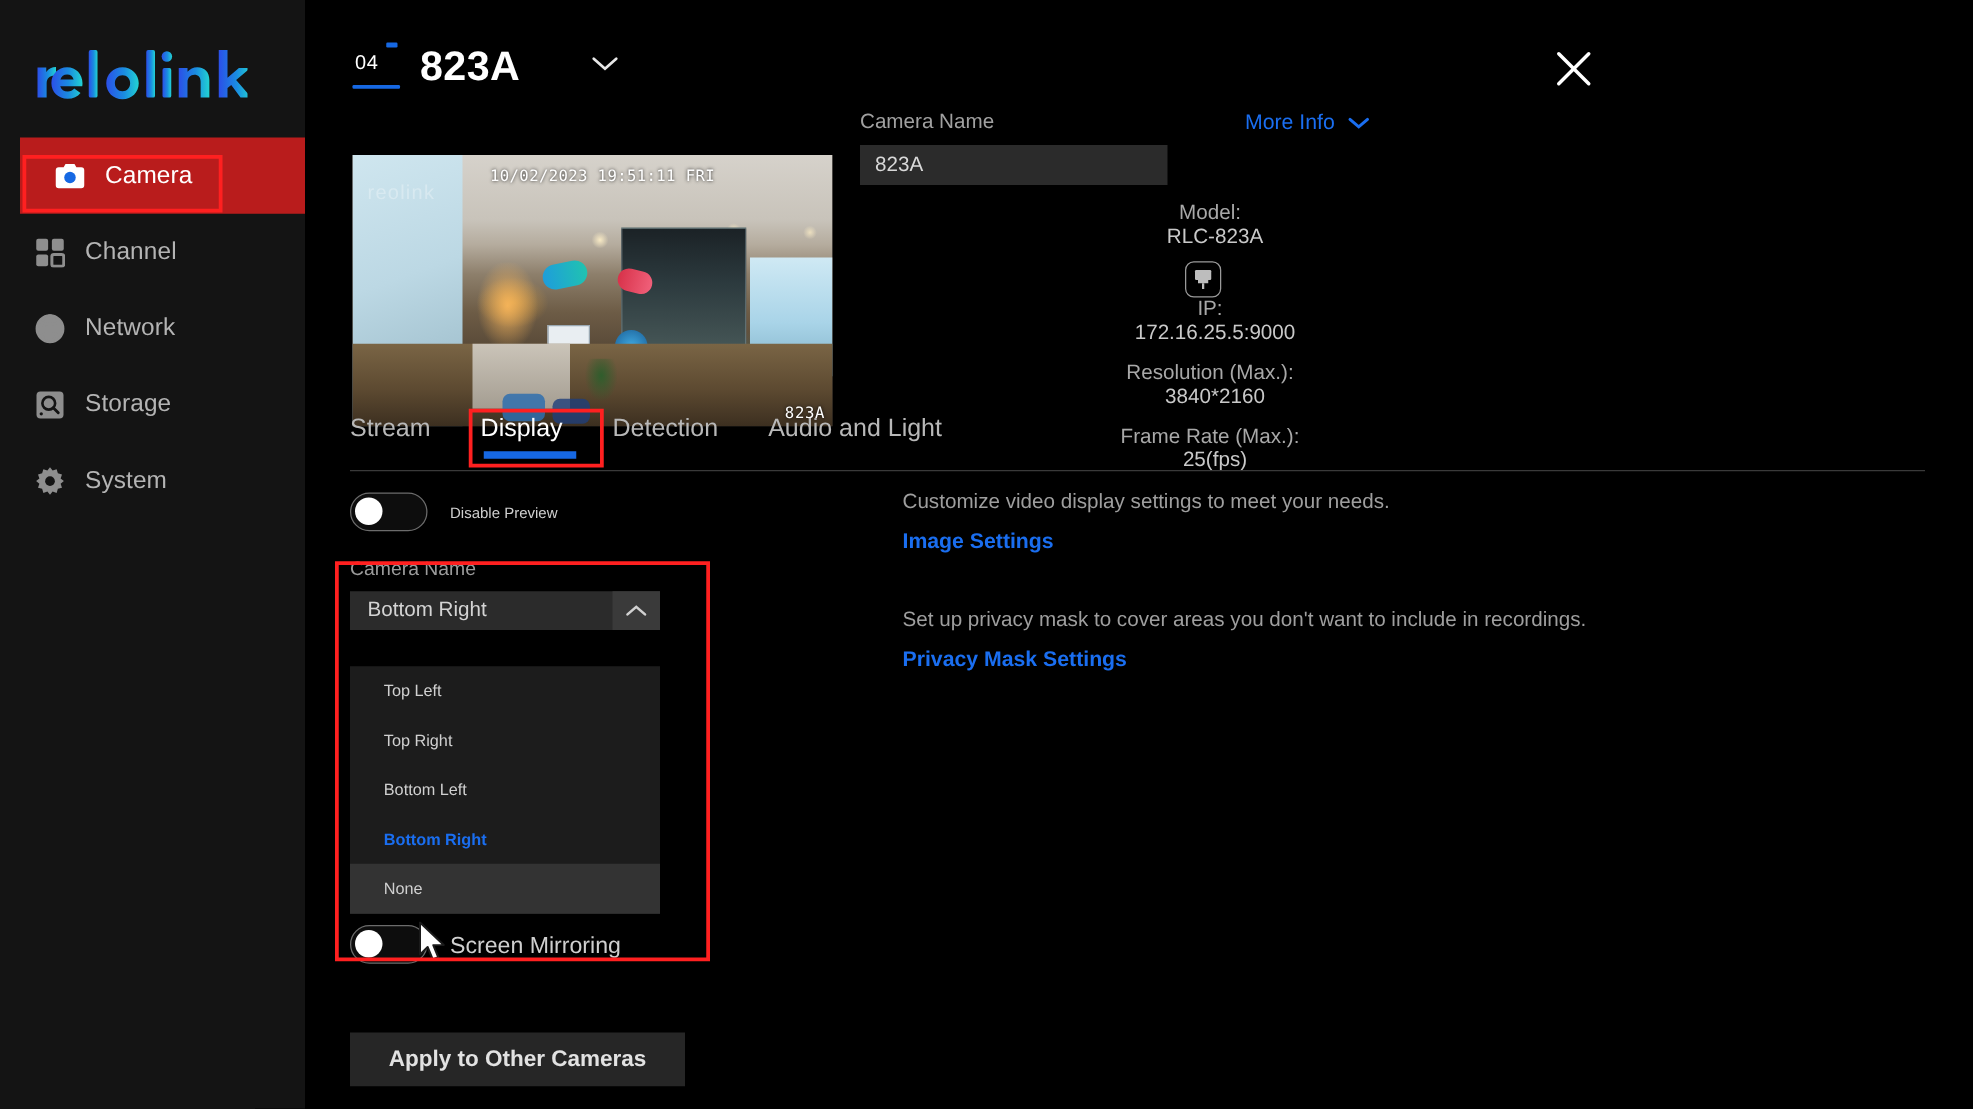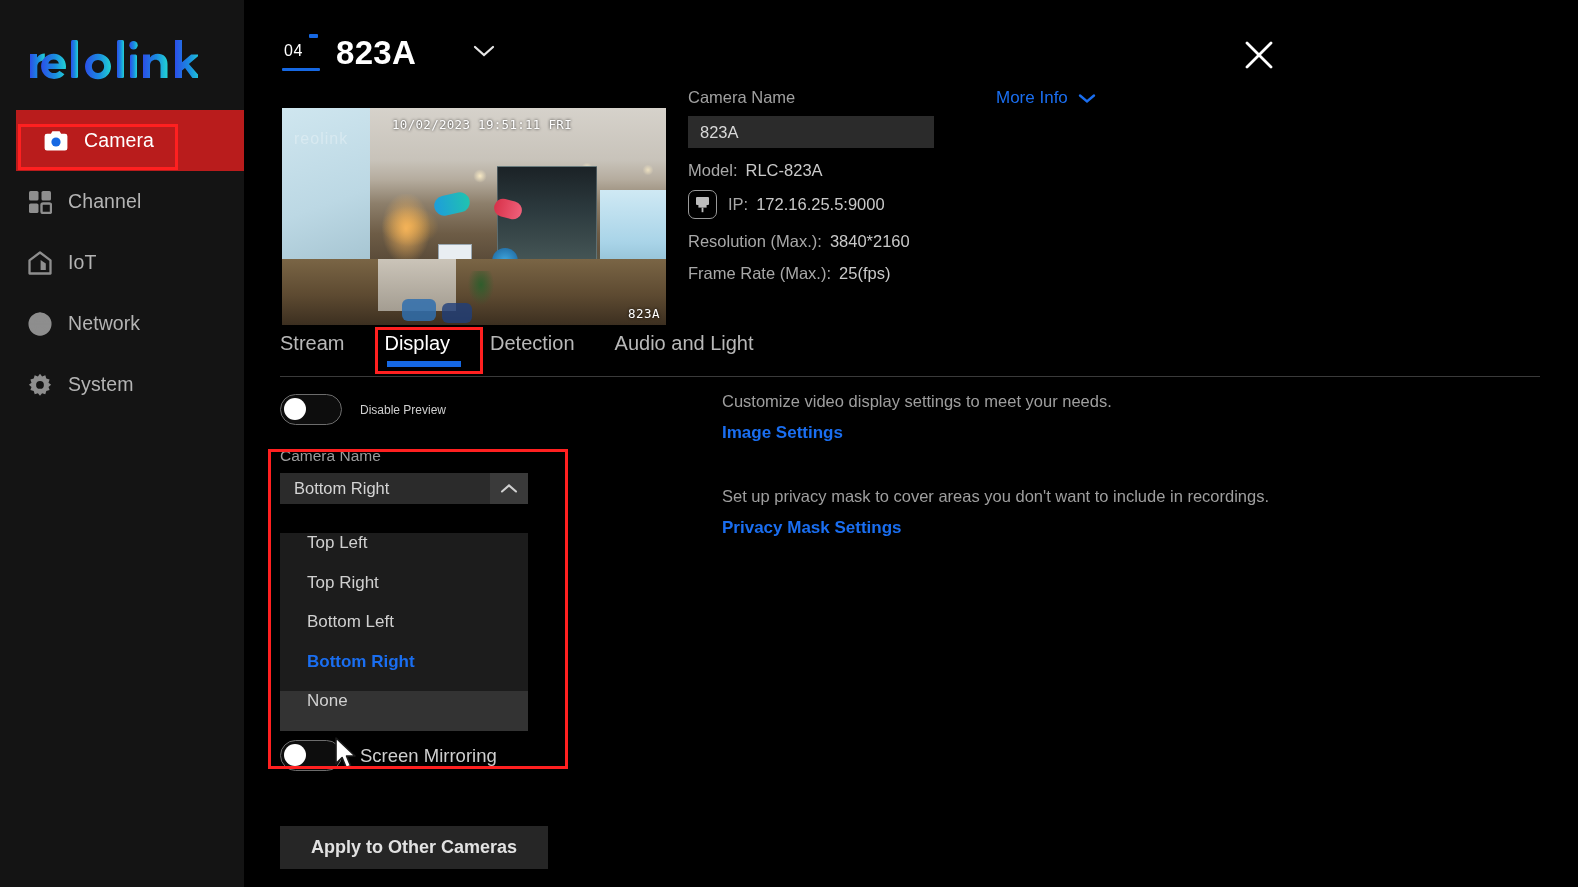--- a/index.html
+++ b/index.html
@@ -86,21 +86,21 @@
   }
   #cam-title { font-size: 33px; color: #fff; font-weight: bold; letter-spacing: 0.3px; }
   #title-chevron { margin-left: 56px; cursor: pointer; }
   #close-btn {
     position: absolute; right: 38px; top: 38px;
     width: 34px; height: 34px; cursor: pointer;
   }
 
   
   #video {
-    position: absolute; left: 38px; top: 108px;
+    position: absolute; left: 38px; top: 124px;
     width: 384px; height: 217px;
     overflow: hidden;
     background: #3a3530;
   }
   #video .vid-bg {
     position:absolute; inset:0;
     background:
       radial-gradient(ellipse 70px 50px at 330px 175px, rgba(60,200,210,0.30), rgba(0,0,0,0) 70%),
       radial-gradient(ellipse 40px 28px at 128px 118px, rgba(255,180,60,0.55), rgba(0,0,0,0) 72%),
       radial-gradient(circle 9px at 198px 68px, rgba(255,240,200,0.9), rgba(0,0,0,0) 75%),
@@ -185,20 +185,21 @@
     color: #d8d8d8; font-size: 16.5px;
     padding: 0 12px;
     font-family: "Liberation Sans", sans-serif;
     outline: none;
   }
   .info-line {
     margin-top: 13px;
     font-size: 16.5px; color: #a8a8a8;
     display: flex; align-items: center;
     white-space: nowrap;
+    flex-direction: column;
   }
   .info-line .iv { color: #c9c9c9; margin-left: 8px; }
   #ip-line { margin-top: 10px; }
   #ip-icon {
     width: 29px; height: 29px; margin-right: 11px;
     border: 1.6px solid #9a9a9a; border-radius: 7px;
     display: flex; align-items: center; justify-content: center;
     flex: 0 0 29px;
   }
   #more-info {
@@ -272,23 +273,23 @@
     display: flex; align-items: center; justify-content: center;
   }
   #dropdown {
     position: absolute; left: 0; top: 86px;
     width: 248px;
     background: #1c1c1c;
     z-index: 20;
   }
   .dd-item {
     height: 39.5px;
-    display: flex; 
+    display: flex; align-items: center;
     padding-left: 27px;
-    font-size: 17px; color: #d0d0d0;
+    font-size: 13px; color: #d0d0d0;
     cursor: pointer;
   }
   .dd-item.selected { color: #1a6ef0; font-weight: bold; }
   .dd-item.hover { background: #333333; }
 
   
   #mirror-row {
     position: absolute; left: 36px; top: 740px;
     display: flex; align-items: center;
   }
@@ -373,44 +374,46 @@
           <svg width="24" height="24" viewBox="0 0 24 24">
             <rect x="1" y="1" width="9.5" height="9.5" rx="1.6"></rect>
             <rect x="13.5" y="1" width="9.5" height="9.5" rx="1.6"></rect>
             <rect x="1" y="13.5" width="9.5" height="9.5" rx="1.6"></rect>
             <rect x="13.5" y="13.5" width="9.5" height="9.5" rx="1.6" fill="none" stroke="#8e8e8e" stroke-width="2.4"></rect>
           </svg>
         </span>
         <span class="nav-label">Channel</span>
       </div>
 
-      <div class="nav-item">
-        <span class="nav-icon">
-          <svg width="24" height="24" viewBox="0 0 24 24">
-            <path d="M12 1.5 L22.5 9.3 V22.5 H1.5 V9.3 Z" fill="none" stroke="#8e8e8e" stroke-width="2.3" stroke-linejoin="round"></path>
-            <path d="M12.6 9 v10 h5.2 V12.4 Z"></path>
-          </svg>
-        </span>
-        <span class="nav-label">IoT</span>
-      </div>
 
 
       <div class="nav-item">
         <span class="nav-icon">
           <svg width="24" height="24" viewBox="0 0 24 24" fill="none" stroke="#8e8e8e" stroke-width="1.9">
             <circle cx="12" cy="12" r="10.6"></circle>
             <ellipse cx="12" cy="12" rx="4.8" ry="10.6"></ellipse>
             <line x1="1.4" y1="12" x2="22.6" y2="12"></line>
             <path d="M3.3 5.8 a16 16 0 0 0 17.4 0"></path>
             <path d="M3.3 18.2 a16 16 0 0 1 17.4 0"></path>
           </svg>
         </span>
         <span class="nav-label">Network</span>
       </div>
 
+      <div class="nav-item">
+        <span class="nav-icon">
+          <svg width="24" height="24" viewBox="0 0 24 24">
+            <rect x="1.2" y="1.2" width="21.6" height="21.6" rx="3.2"></rect>
+            <circle cx="11" cy="10.6" r="5.1" fill="none" stroke="#141414" stroke-width="2.1"></circle>
+            <line x1="14.6" y1="14.2" x2="18.6" y2="18.2" stroke="#141414" stroke-width="2.3" stroke-linecap="round"></line>
+            <circle cx="5" cy="19" r="1.3" fill="#141414"></circle>
+          </svg>
+        </span>
+        <span class="nav-label">Storage</span>
+      </div>
 
       <div class="nav-item">
         <span class="nav-icon">
           <svg width="24" height="24" viewBox="0 0 24 24">
             <path d="M12 0.8 l2.1 2.6 3.2-1.1 1 3.3 3.3 .9 -1.1 3.2 2.6 2.1 -2.6 2.1 1.1 3.2 -3.3 .9 -1 3.3 -3.2-1.1 -2.1 2.6 -2.1-2.6 -3.2 1.1 -1-3.3 -3.3-.9 1.1-3.2 -2.6-2.1 2.6-2.1 -1.1-3.2 3.3-.9 1-3.3 3.2 1.1 Z"></path>
             <circle cx="12" cy="11.9" r="3.9" fill="#141414"></circle>
           </svg>
         </span>
         <span class="nav-label">System</span>
       </div>

